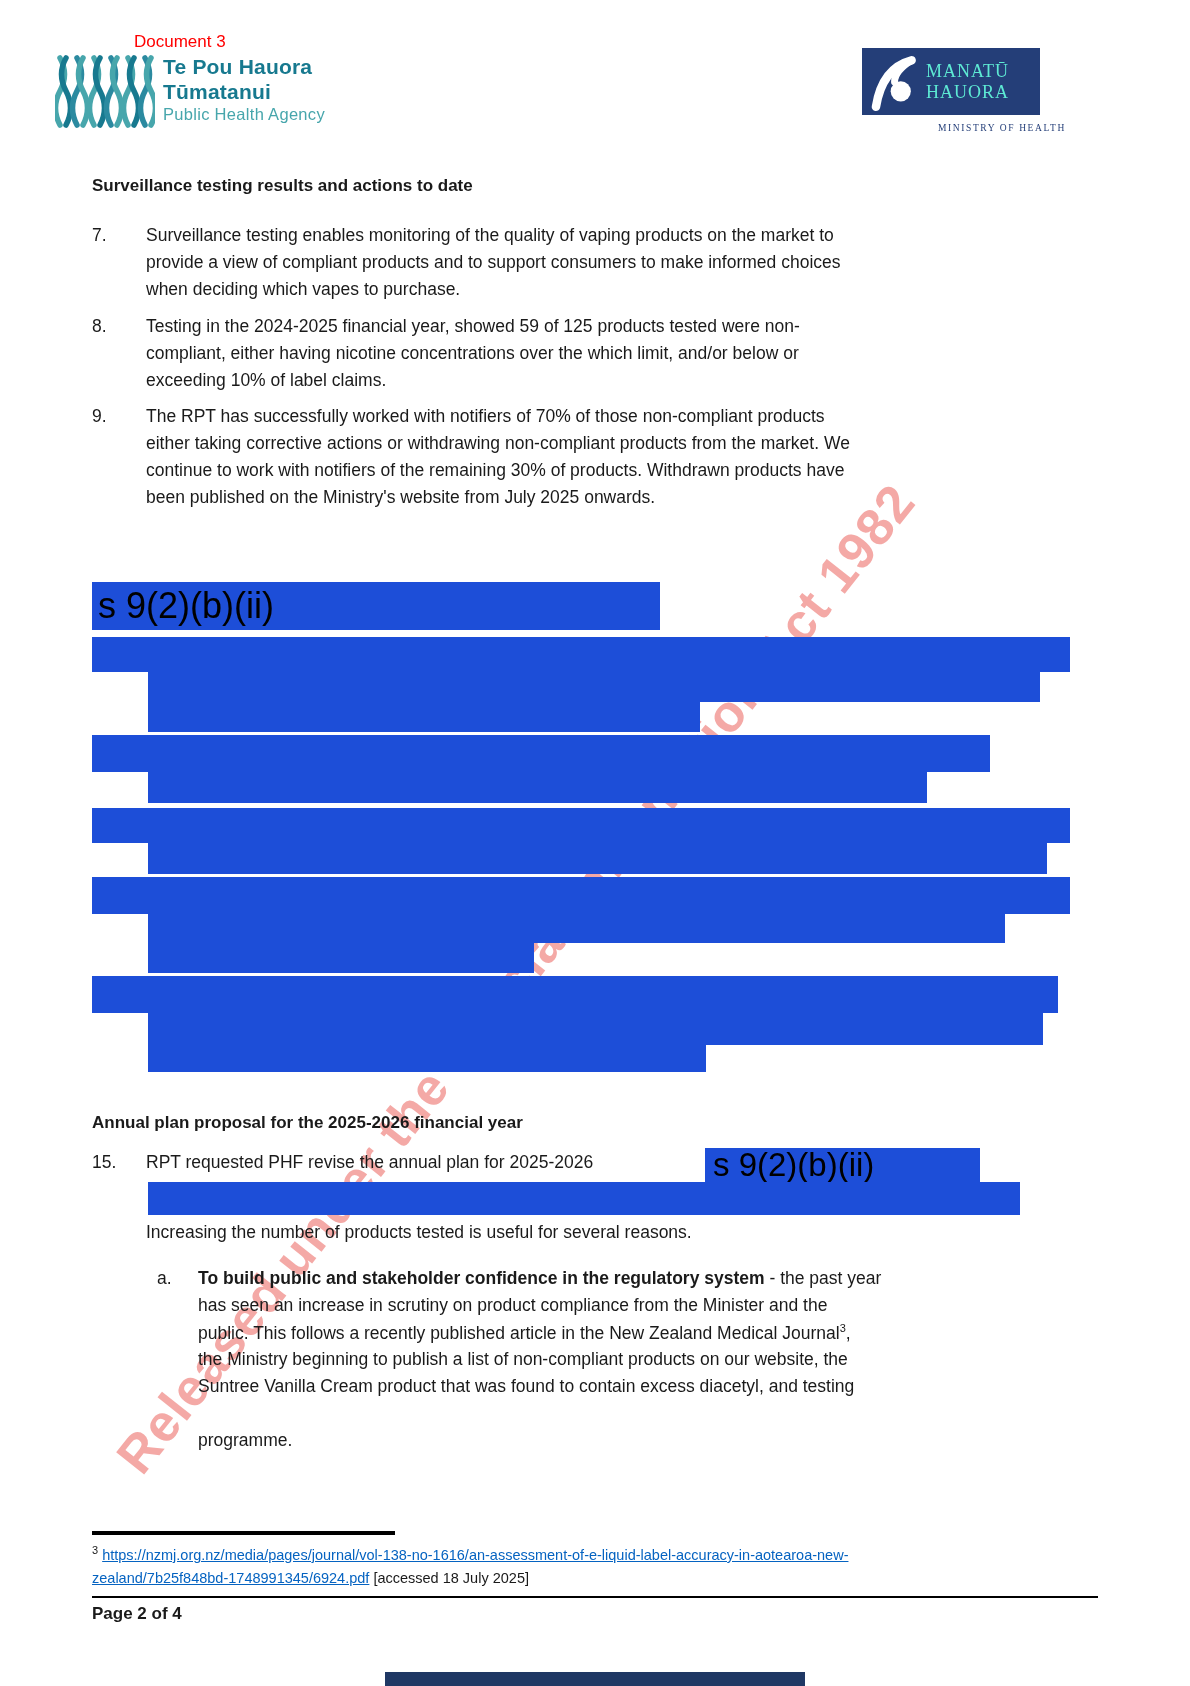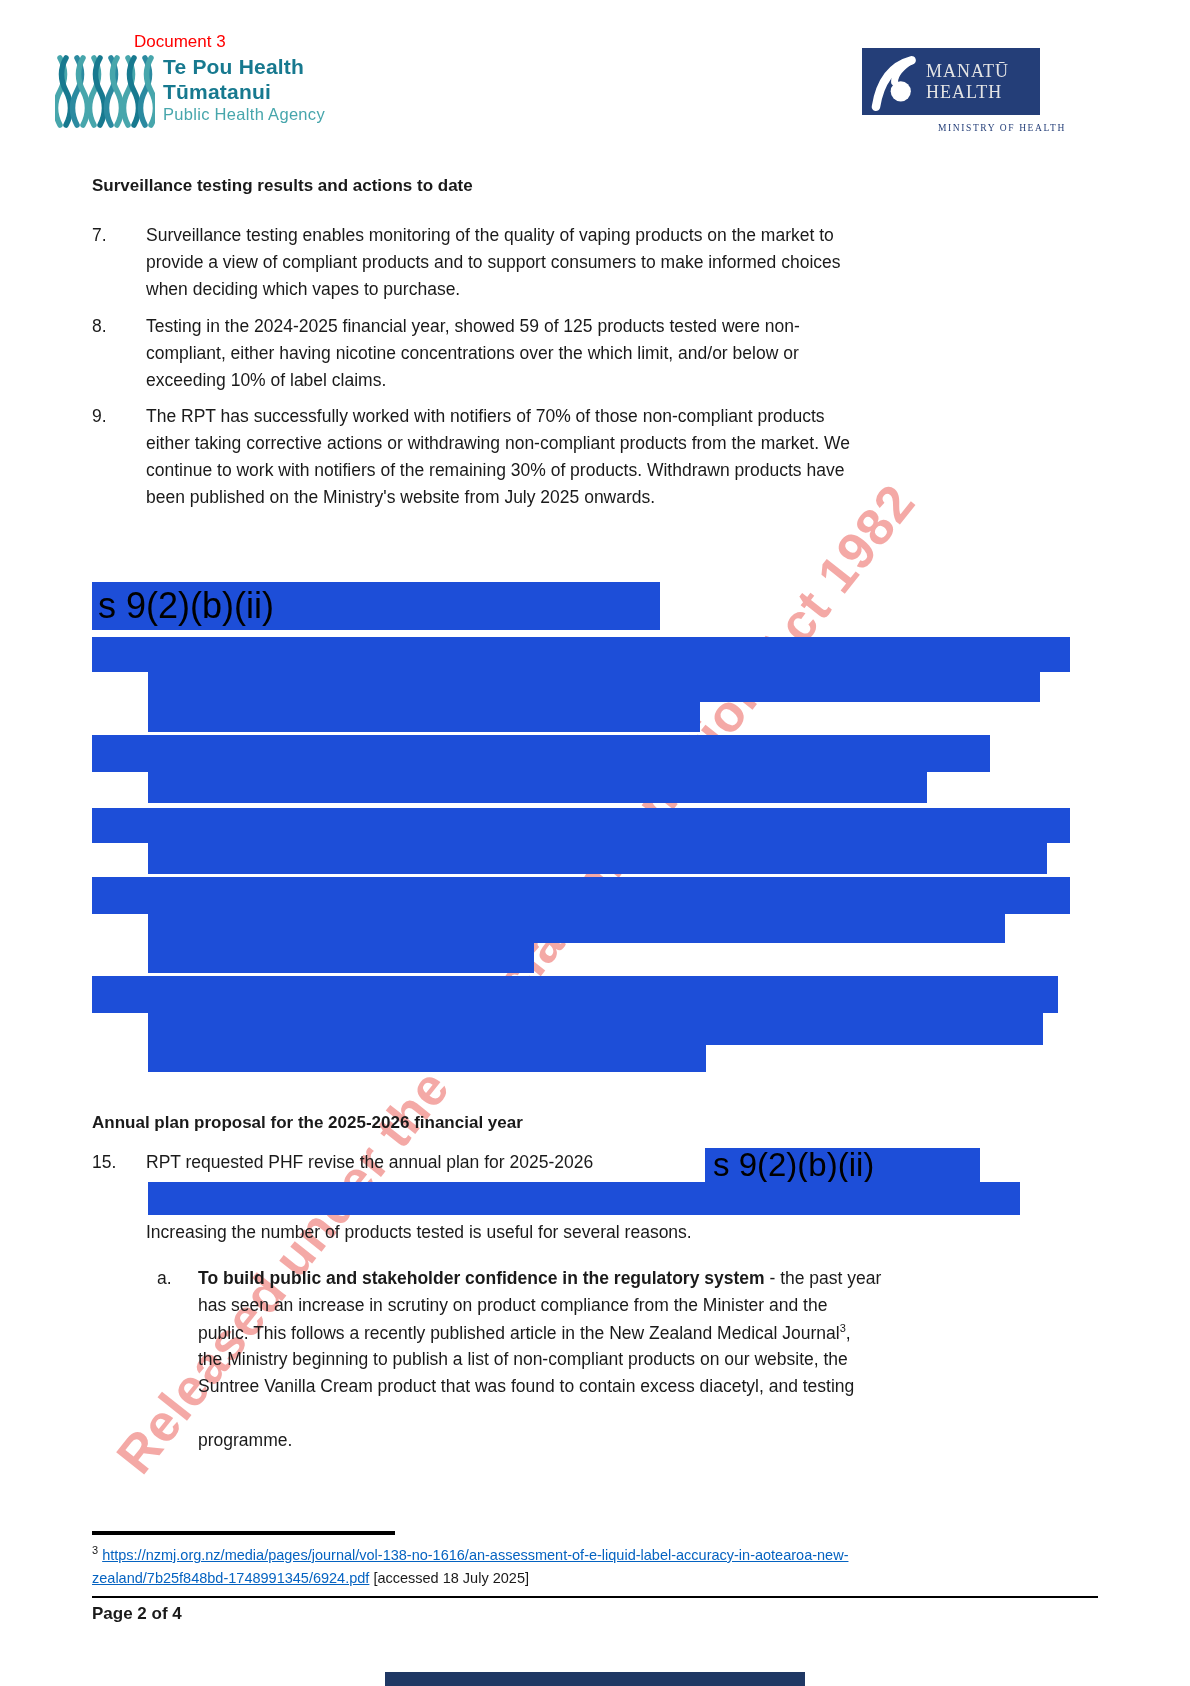--- a/index.html
+++ b/index.html
@@ -8,21 +8,21 @@
     font-family:"Liberation Sans",sans-serif;color:#1a1a1a;overflow:hidden;
   }
   .abs{position:absolute;}
   .nowrap{white-space:nowrap;}
   
   .doc-label{left:134px;top:32px;font-size:17px;color:#ff0000;z-index:5;}
   .pha-name{left:163px;color:#17798f;font-weight:bold;font-size:21px;letter-spacing:.2px;z-index:5;}
   .pha-sub{left:163px;top:105px;color:#47a6ac;font-size:16.5px;letter-spacing:.3px;z-index:5;}
   .mh-box{left:862px;top:48px;width:178px;height:67px;background:#243e78;z-index:5;
           display:flex;align-items:center;}
-  .mh-text{color:#e5e5e5;font-family:"Liberation Serif",serif;font-size:18px;line-height:21px;
+  .mh-text{color:#5eead4;font-family:"Liberation Serif",serif;font-size:18px;line-height:21px;
            letter-spacing:1px;margin-left:2px;}
   .mh-tag{left:938px;top:123px;font-family:"Liberation Serif",serif;font-size:9.5px;color:#243e78;
           letter-spacing:1.6px;z-index:5;}
   
   .h1{left:92px;font-size:17px;font-weight:bold;z-index:4;}
   .num{width:40px;font-size:17.5px;z-index:4;}
   .line{font-size:17.5px;z-index:4;}
   .bold{font-weight:bold;}
   sup{font-size:11px;}
   
@@ -68,33 +68,33 @@
         <path d="M90,3 q9,16 0,33 q-9,17 0,34"></path>
       </g>
       <g stroke="#47a6ac">
         <path d="M28,3 q-9,16 0,33 q9,17 0,34"></path>
         <path d="M62,3 q-9,16 0,33 q9,17 0,34"></path>
         <path d="M96,3 q-9,16 0,33 q9,17 0,34"></path>
       </g>
     </g>
   </svg>
 
-  <div class="abs pha-name nowrap" style="top:55px;">Te Pou Health</div>
+  <div class="abs pha-name nowrap" style="top:55px;">Te Pou Hauora</div>
   <div class="abs pha-name nowrap" style="top:80px;">Tūmatanui</div>
   <div class="abs pha-sub nowrap">Public Health Agency</div>
 
   <div class="abs mh-box">
     <svg width="62" height="62" viewBox="0 0 80 80">
       <path d="M18,72 Q26,22 64,12" fill="none" stroke="#ffffff" stroke-width="11" stroke-linecap="round"></path>
       <path d="M64,12 Q42,26 42,40" fill="none" stroke="#ffffff" stroke-width="9" stroke-linecap="round"></path>
       <circle cx="50" cy="52" r="13" fill="#ffffff"></circle>
     </svg>
     <div class="mh-text">
       <div>MANATŪ</div>
-      <div>HEALTH</div>
+      <div>HAUORA</div>
     </div>
   </div>
   <div class="abs mh-tag nowrap">MINISTRY OF HEALTH</div>
 
   <div class="abs h1 nowrap" style="top:176px;">Surveillance testing results and actions to date</div>
 
   <div class="abs num" style="left:92px;top:225px;">7.</div>
   <div class="abs line nowrap" style="left:146px;top:225px;">Surveillance testing enables monitoring of the quality of vaping products on the market to</div>
   <div class="abs line nowrap" style="left:146px;top:252px;">provide a view of compliant products and to support consumers to make informed choices</div>
   <div class="abs line nowrap" style="left:146px;top:279px;">when deciding which vapes to purchase.</div>

